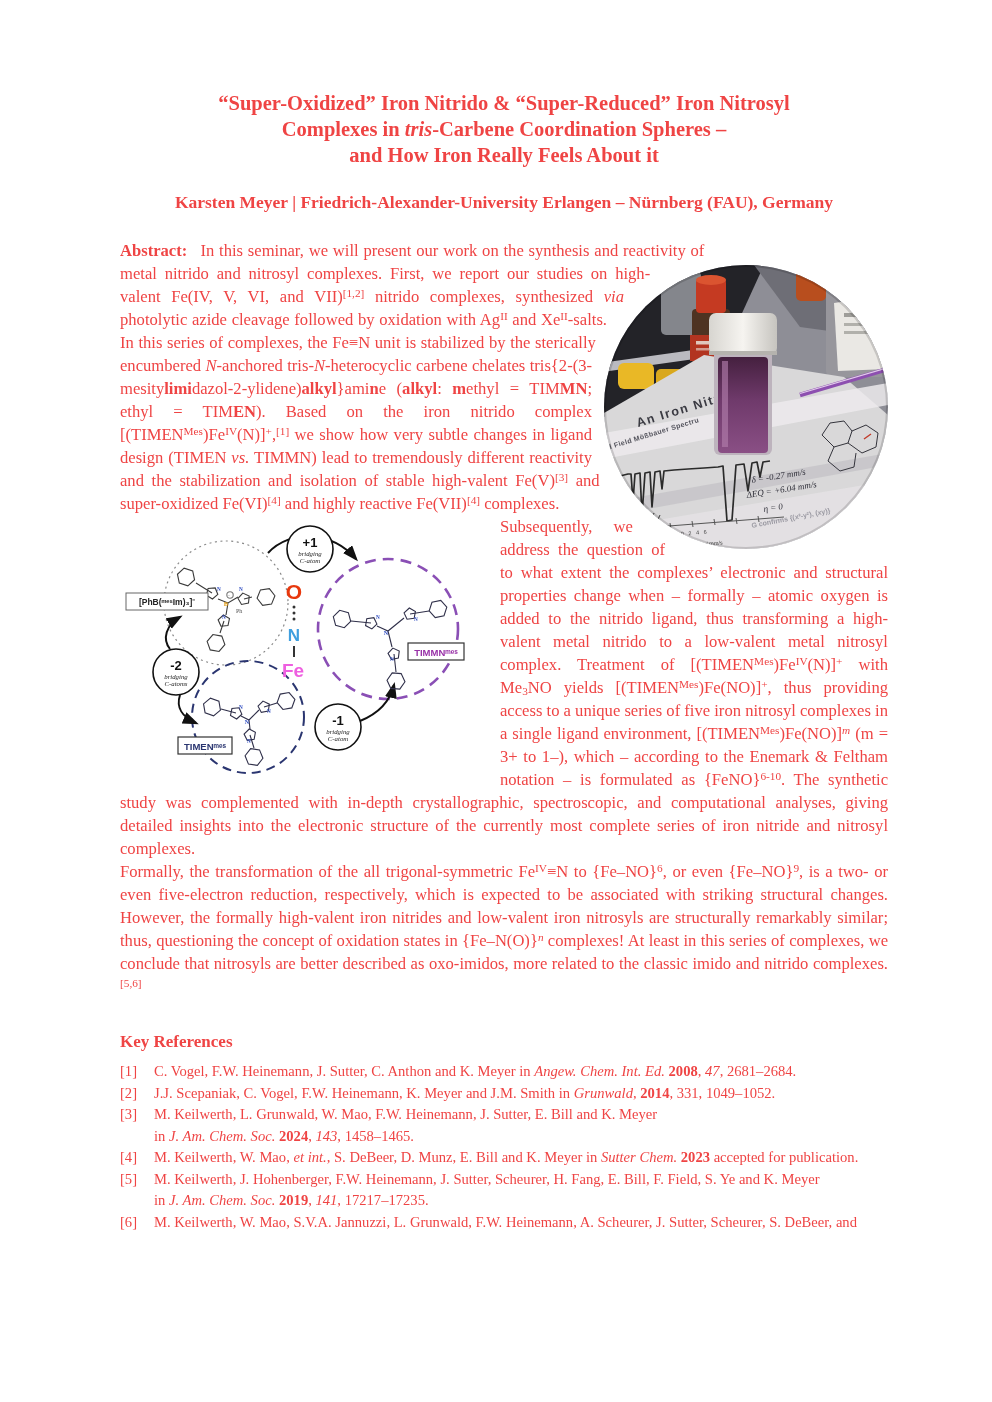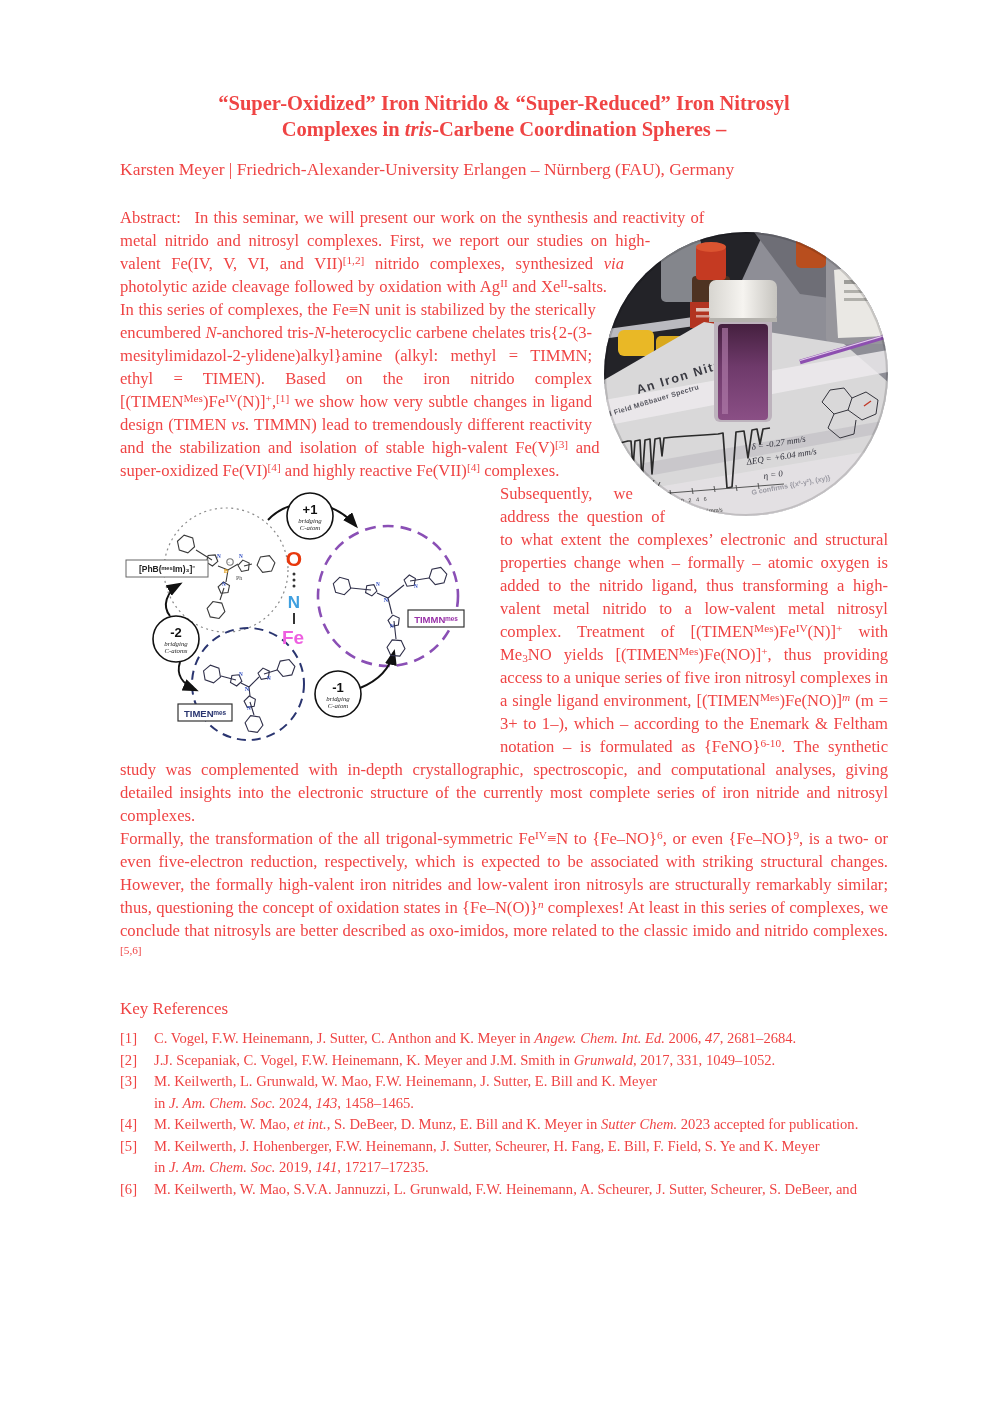--- a/index.html
+++ b/index.html
@@ -3,53 +3,54 @@
 <meta charset="utf-8">
 <style>
   html,body { margin:0; padding:0; background:#e9e9e9; }
   .page {
     position:relative; width:992px; height:1402px; margin:0 auto;
     background:#ffffff; overflow:hidden;
     font-family:"Liberation Serif","DejaVu Serif",serif; color:#ef4444;
   }
   .content { position:absolute; left:120px; top:0; width:768px; }
   .title { margin-top:90px; text-align:center; font-weight:bold; font-size:20.5px; line-height:26px; }
-  .author { margin-top:16px; font-size:17.5px; line-height:22px; }
+  .author { margin-top:23px; text-align:center; font-size:17.5px; line-height:22px;font-weight:bold; }
   .body-text { margin-top:26px; font-size:16.6px; line-height:23px; text-align:justify; }
   .body-text p { margin:0; }
-  .st-b { font-weight:normal; }
+  .st-b { font-weight:bold; }
   .st-i { font-style:italic;text-align:center; }
   .st-sup { font-size:68%; line-height:0; position:relative; top:-0.45em; }
   .st-sub { font-size:68%; line-height:0; position:relative; top:0.22em; }
 
   
   .photo-float {
     float:right; width:284px; height:314px; margin-left:12px;
     shape-outside: circle(144px at 142px 168px); shape-margin:4px;
   }
   .photo-circle { position:relative; top:26px; width:284px; height:284px; border-radius:50%; overflow:hidden; }
 
   
   .diagram-float { float:left; width:372px; height:264px; margin:2px 8px 4px 0; }
 
   .refs { clear:both; margin-top:34px; }
-  .refs-heading { font-size:17px; font-weight:normal; margin-bottom:9px; }
+  .refs-heading { font-size:17px; font-weight:bold; margin-bottom:9px; }
   .ref { position:relative; padding-left:34px; font-size:14.6px; line-height:21.5px; }
   .ref-num { position:absolute; left:0; top:0; }
   .pre { white-space:pre; }
 </style>
 </head>
 <body>
 
 <div class="page">
   <div class="content">
 
     <div class="title">
       <div>“Super-Oxidized” Iron Nitrido &amp; “Super-Reduced” Iron Nitrosyl</div>
       <div>Complexes in <span class="st-i">tris</span>-Carbene Coordination Spheres –</div>
+      <div>and How Iron Really Feels About it</div>
     </div>
 
     <div class="author">Karsten Meyer | Friedrich-Alexander-University Erlangen – Nürnberg (FAU), Germany</div>
 
     <div class="body-text">
 
       <p>
         <span class="photo-float">
           <span class="photo-circle">
             <svg width="284" height="284" viewBox="0 0 284 284">
@@ -235,25 +236,25 @@
       </p>
 
       <p><span>Formally, the transformation of the all trigonal-symmetric Fe<span class="st-sup">IV</span>≡N to {Fe–NO}<span class="st-sup">6</span>, or even {Fe–NO}<span class="st-sup">9</span>, is a two- or even five-electron reduction, respectively, which is expected to be associated with striking structural changes.  However, the formally high-valent iron nitrides and low-valent iron nitrosyls are structurally remarkably similar; thus, questioning the concept of oxidation states in {Fe–N(O)}<span class="st-sup st-i">n</span> complexes!  At least in this series of complexes, we conclude that nitrosyls are better described as oxo-imidos, more related to the classic imido and nitrido complexes.<span class="st-sup">[5,6]</span></span></p>
     </div>
 
     <div class="refs">
       <div class="refs-heading">Key References</div>
 
       <div class="ref">
         <span class="ref-num">[1]</span>
-        <div>C. Vogel, F.W. Heinemann, J. Sutter, C. Anthon and K. Meyer in <span class="st-i">Angew. Chem. Int. Ed.</span> <span class="st-b">2006</span>, <span class="st-i">47</span>, 2681–2684.</div>
+        <div>C. Vogel, F.W. Heinemann, J. Sutter, C. Anthon and K. Meyer in <span class="st-i">Angew. Chem. Int. Ed.</span> <span class="st-b">2008</span>, <span class="st-i">47</span>, 2681–2684.</div>
       </div>
       <div class="ref">
         <span class="ref-num">[2]</span>
-        <div>J.J. Scepaniak, C. Vogel, F.W. Heinemann, K. Meyer and J.M. Smith in <span class="st-i">Grunwald</span>, <span class="st-b">2017</span>, 331, 1049–1052.</div>
+        <div>J.J. Scepaniak, C. Vogel, F.W. Heinemann, K. Meyer and J.M. Smith in <span class="st-i">Grunwald</span>, <span class="st-b">2014</span>, 331, 1049–1052.</div>
       </div>
       <div class="ref">
         <span class="ref-num">[3]</span>
         <div>M. Keilwerth, L. Grunwald, W. Mao, F.W. Heinemann, J. Sutter, E. Bill and K. Meyer</div>
         <div>in <span class="st-i">J. Am. Chem. Soc.</span> <span class="st-b">2024</span>, <span class="st-i">143</span>, 1458–1465.</div>
       </div>
       <div class="ref">
         <span class="ref-num">[4]</span>
         <div>M. Keilwerth, W. Mao, <span class="st-i">et int.</span>, S. DeBeer, D. Munz, E. Bill and K. Meyer in <span class="st-i">Sutter Chem.</span> <span class="st-b">2023</span> accepted for publication.</div>
       </div>

